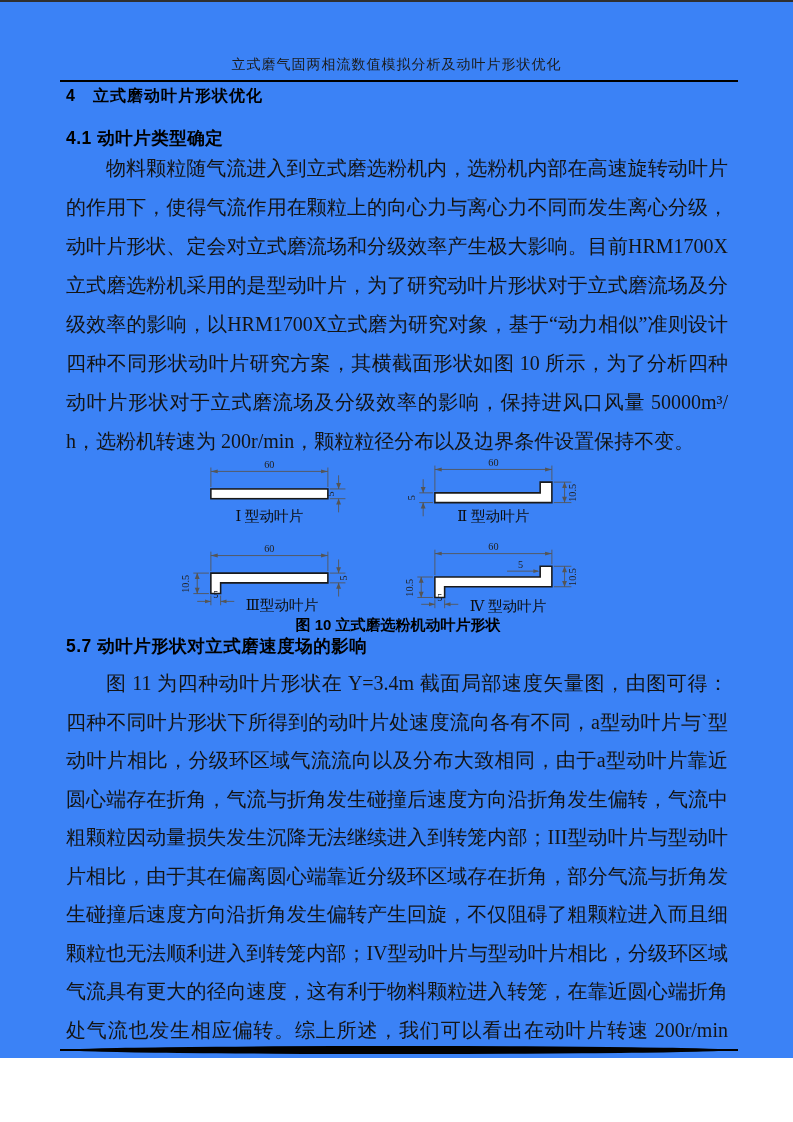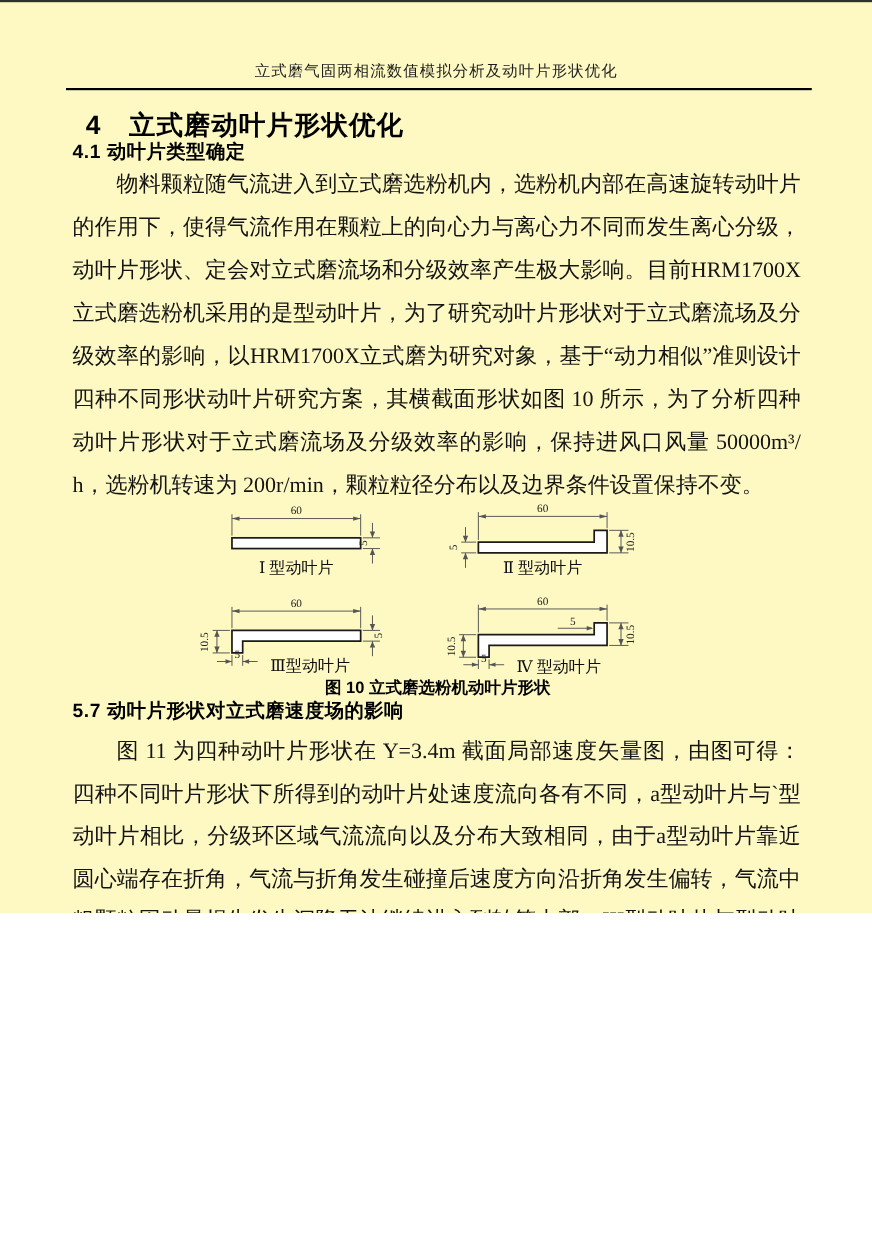--- a/index.html
+++ b/index.html
@@ -1,23 +1,23 @@
 <!DOCTYPE html>
 <html><head>
 <meta charset="utf-8">
 <style>
   html,body{margin:0;padding:0;background:#ffffff;}
-  .page{position:relative;width:793px;height:830px;margin:0 auto;background:#fef9c3;overflow:hidden;
+  .page{position:relative;width:793px;height:1058px;margin:0 auto;background:#3b82f6;overflow:hidden;
         font-family:"Liberation Serif","DejaVu Serif",serif;color:#111;}
   .top-rule{position:absolute;top:0;left:0;right:0;height:2px;background:#2f2f2f;}
   .running-title{position:absolute;top:56px;left:0;right:0;text-align:center;
         font-size:14px;letter-spacing:1px;color:#1c1c1c;}
   .header-rule{position:absolute;top:80px;left:60px;width:678px;height:2px;background:#000;}
-  .h1{position:absolute;top:86px;left:66px;margin:12px;font-family:"Liberation Sans","DejaVu Sans",sans-serif;
-        font-size:24px;font-weight:bold;color:#000;letter-spacing:1px;}
+  .h1{position:absolute;top:86px;left:66px;margin:0;font-family:"Liberation Sans","DejaVu Sans",sans-serif;
+        font-size:16px;font-weight:bold;color:#000;letter-spacing:1px;}
   .h2{position:absolute;left:66px;margin:0;font-family:"Liberation Sans","DejaVu Sans",sans-serif;
         font-size:17.5px;font-weight:bold;color:#000;letter-spacing:0.5px;}
   .h2-41{top:126px;}
   .h2-42{top:634px;}
   .body-p{position:absolute;left:66px;width:662px;margin:0;font-size:20px;color:#141414;
         text-align:justify;text-indent:2em;word-break:break-all;}
   .p1{top:149px;line-height:39px;}
   .p2{top:664px;line-height:38.5px;}
   .figure{position:absolute;top:448px;left:178px;width:440px;}
   .fig-grid{display:grid;grid-template-columns:212px 212px;column-gap:12px;row-gap:2px;justify-items:center;gap:12px;}

